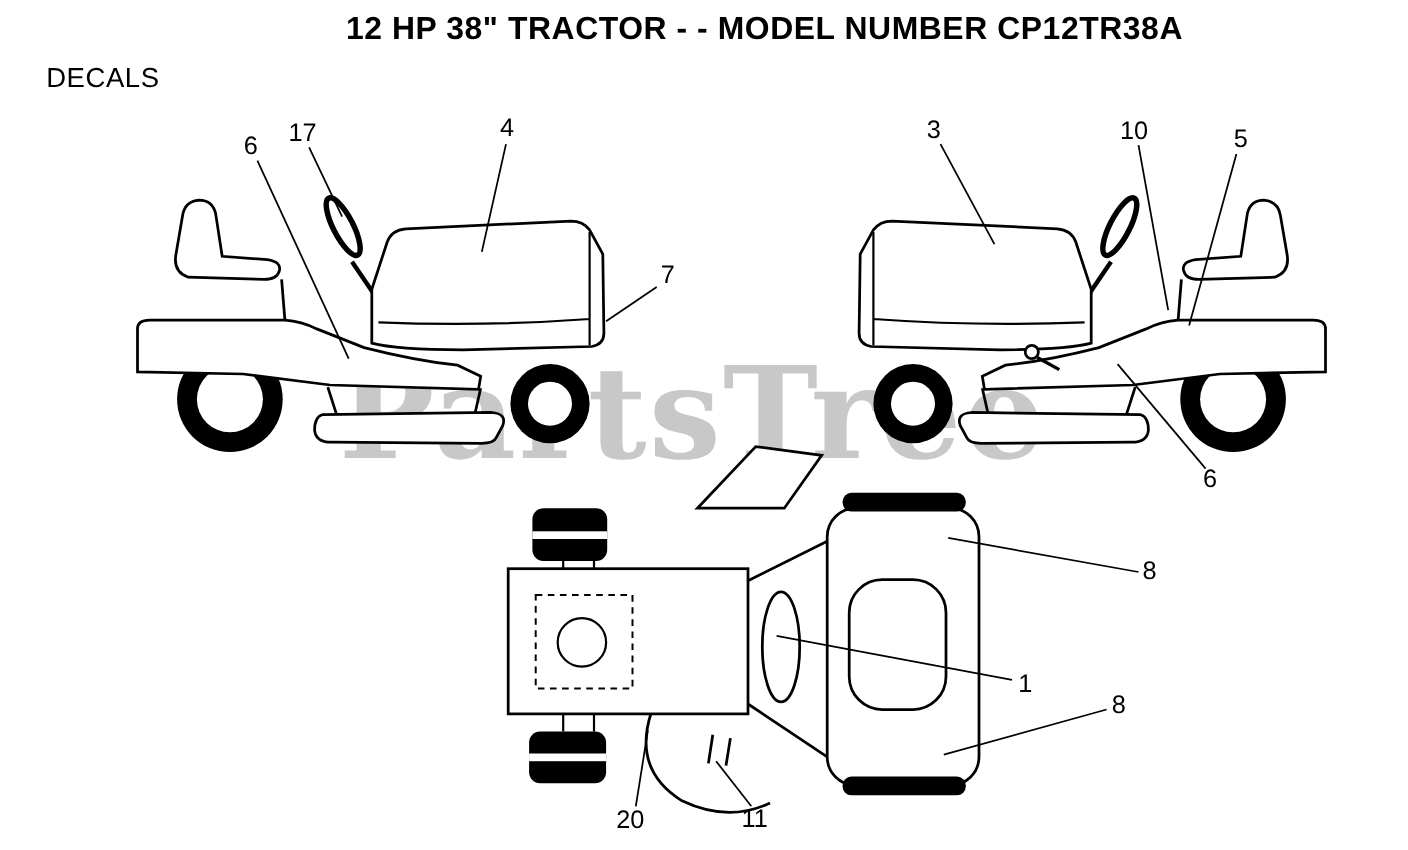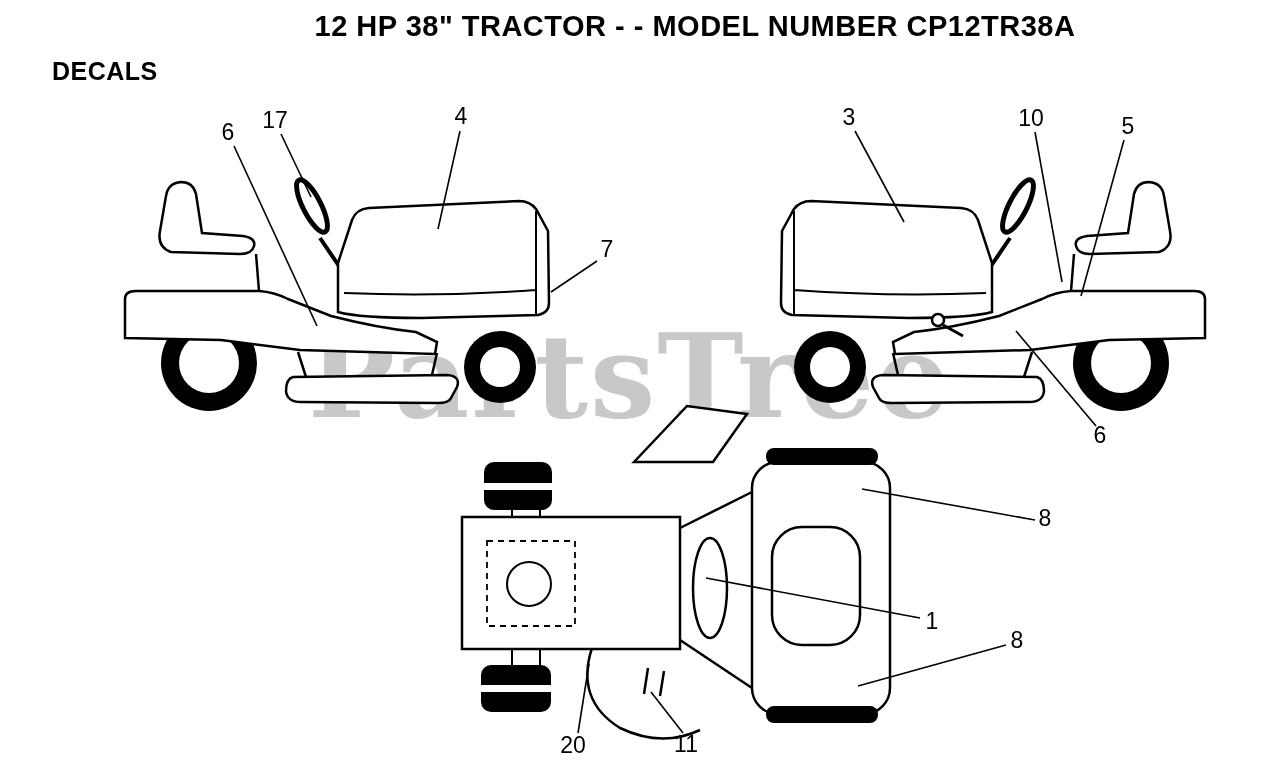--- a/index.html
+++ b/index.html
@@ -22,23 +22,23 @@
     right: 0;
     text-align: center;
     font-size: 29px;
     font-weight: bold;
     color: #000000;
     letter-spacing: 0.5px;
   }
   .section-label {
     position: absolute;
     top: 57px;
-    left: 52px;
+    left: 42px;
     font-size: 25px;
-    font-weight: bold;
+    font-weight: normal;
     color: #000000;
     letter-spacing: 0.5px;
   }
   .watermark {
     position: absolute;
     top: 318px;
     left: 308px;
     font-family: "DejaVu Serif", serif;
     font-weight: bold;
     font-size: 116px;

